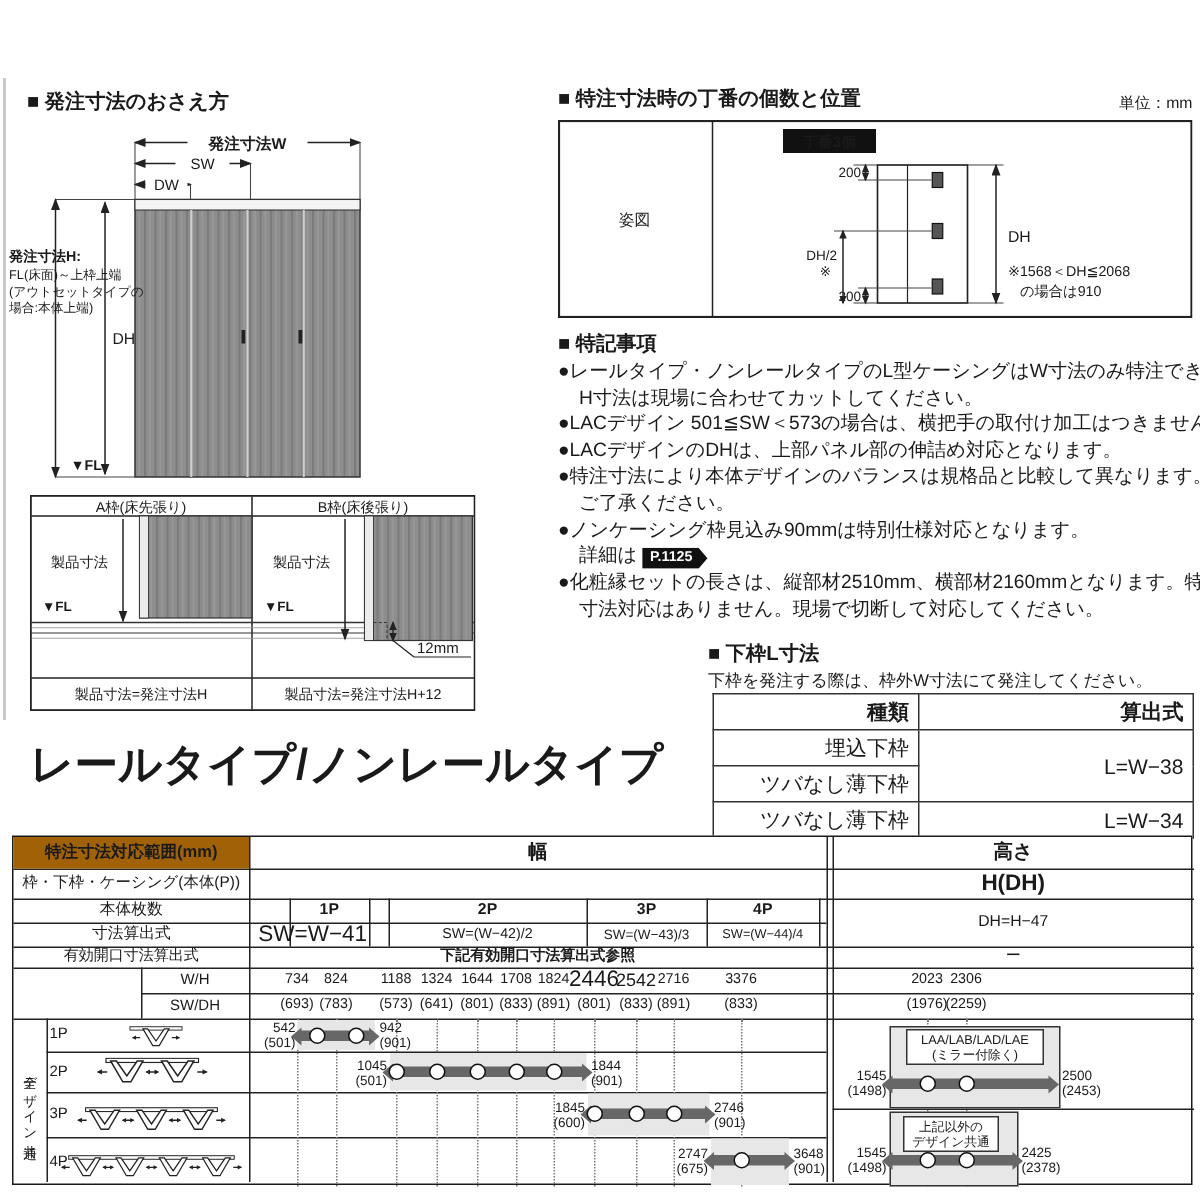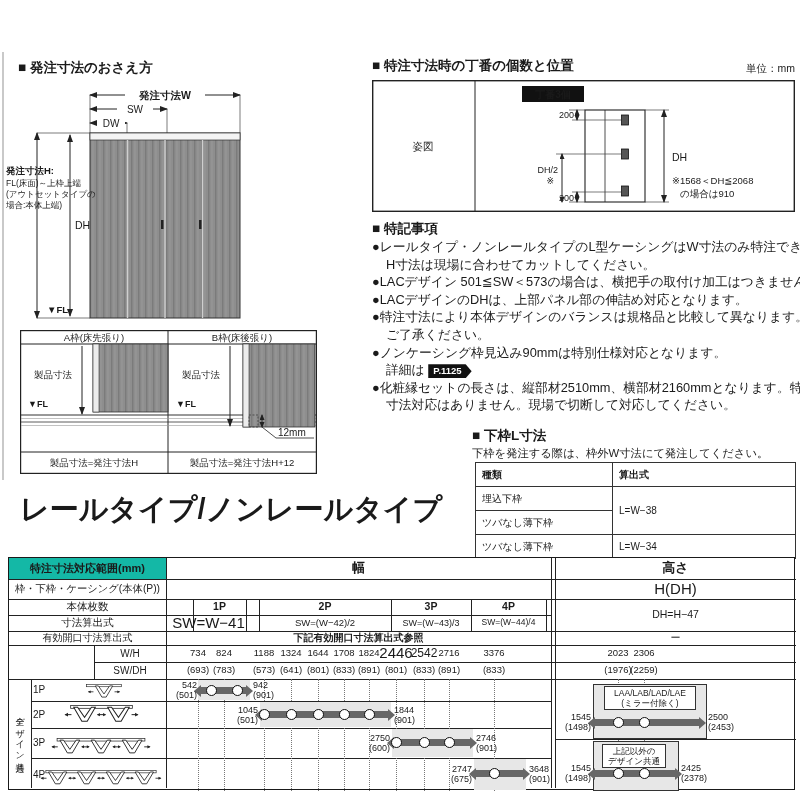--- a/index.html
+++ b/index.html
@@ -17,21 +17,21 @@
   .bar:before,.bar:after{content:"";position:absolute;top:-2.5px;width:0;height:0;border-top:6px solid transparent;border-bottom:6px solid transparent}
   .bar:before{left:-6px;border-right:7px solid #676767}
   .bar:after{right:-6px;border-left:7px solid #676767}
   .crc{position:absolute;width:9px;height:9px;background:#fff;border:1.7px solid #111;border-radius:50%}
   .mm{position:absolute;font-size:9px;line-height:9.5px;white-space:nowrap}
   .lbox{position:absolute;background:#fff;border:1px solid #333;text-align:center;font-size:8.5px;line-height:10px;padding:1px 2px;white-space:nowrap}
   .note-line{font-size:12.8px;line-height:17.6px;white-space:nowrap}
   .cont{padding-left:14px}
   .pbadge{display:inline-block;background:#111;color:#fff;font-size:9.5px;font-weight:bold;line-height:12px;padding:1px 10px 1px 5px;clip-path:polygon(0 0,calc(100% - 6px) 0,100% 50%,calc(100% - 6px) 100%,0 100%)}
   .ltable{border-collapse:collapse}
-  .ltable th,.ltable td{border:1px solid #333;font-size:10px;text-align:left;padding:2px 6px;height:19px}
+  .ltable th,.ltable td{border:1px solid #333;font-size:14px;text-align:right;padding:2px 6px;height:19px}
   .ltable th{font-weight:bold}
   .vert{writing-mode:vertical-rl;letter-spacing:1px}
   .sizetable{position:absolute;left:8px;top:557px;width:787px;height:233px;border:1.5px solid #1a1a1a;box-sizing:border-box;background:#fff}
   .title{position:absolute;font-size:30px;font-weight:bold;letter-spacing:1px;white-space:nowrap}
   .railhead{position:absolute;font-size:29px;font-weight:bold;white-space:nowrap}
   svg text{font-family:"Liberation Sans","DejaVu Sans",sans-serif;fill:#1a1a1a}
 </style>
 </head>
 <body>
 
@@ -262,25 +262,25 @@
     <i class="dl" style="left:309px"></i>
     <i class="dl" style="left:335px"></i>
     <i class="dl" style="left:360px"></i>
     <i class="dl" style="left:387px"></i>
     <i class="dl" style="left:415px"></i>
     <i class="dl" style="left:440px"></i>
     <i class="dl" style="left:485px"></i>
     <i class="dl" style="left:609px"></i>
     <i class="dl" style="left:635px"></i>
 
-    <div class="cell" style="left:0;top:0;width:157px;height:21px;background:#14b8a6;font-size:11px;font-weight:bold">特注寸法対応範囲(mm)</div>
+    <div class="cell" style="left:0;top:0;width:157px;height:21px;background:#a16207;font-size:11px;font-weight:bold">特注寸法対応範囲(mm)</div>
     <div class="cell" style="left:157px;top:0;width:385px;height:21px;font-size:13px;font-weight:bold">幅</div>
     <div class="cell" style="left:546px;top:0;width:241px;height:21px;font-size:13px;font-weight:bold">高さ</div>
     <div class="cell" style="left:0;top:21px;width:157px;height:20px;font-size:10.3px">枠・下枠・ケーシング(本体(P))</div>
-    <div class="cell" style="left:546px;top:21px;width:241px;height:20px;font-size:15px;font-weight:normal">H(DH)</div>
+    <div class="cell" style="left:546px;top:21px;width:241px;height:20px;font-size:15px;font-weight:bold">H(DH)</div>
     <div class="cell" style="left:0;top:41px;width:157px;height:16px;font-size:10.5px">本体枚数</div>
     <div class="cell" style="left:184px;top:41px;width:53px;height:16px;font-size:10.5px;font-weight:600">1P</div>
     <div class="cell" style="left:250px;top:41px;width:132px;height:16px;font-size:10.5px;font-weight:600">2P</div>
     <div class="cell" style="left:382px;top:41px;width:80px;height:16px;font-size:10.5px;font-weight:600">3P</div>
     <div class="cell" style="left:462px;top:41px;width:75px;height:16px;font-size:10.5px;font-weight:600">4P</div>
     <div class="cell" style="left:0;top:57px;width:157px;height:16px;font-size:10.5px">寸法算出式</div>
     <div class="cell" style="left:173px;top:57px;width:53px;height:16px;font-size:15px">SW=W−41</div>
     <div class="cell" style="left:250px;top:57px;width:132px;height:16px;font-size:9.5px">SW=(W−42)/2</div>
     <div class="cell" style="left:382px;top:57px;width:80px;height:16px;font-size:9px">SW=(W−43)/3</div>
     <div class="cell" style="left:462px;top:57px;width:75px;height:16px;font-size:8.5px">SW=(W−44)/4</div>
@@ -402,21 +402,21 @@
       </div>
     <div class="mm" style="left:208px;top:148px;width:41px;text-align:right">
         <div>1045</div>
         <div>(501)</div>
       </div>
     <div class="mm" style="left:385px;top:148px;width:40px">
         <div>1844</div>
         <div>(901)</div>
       </div>
     <div class="mm" style="left:338px;top:176px;width:43px;text-align:right">
-        <div>2750</div>
+        <div>1845</div>
         <div>(600)</div>
       </div>
     <div class="mm" style="left:467px;top:176px;width:40px">
         <div>2746</div>
         <div>(901)</div>
       </div>
     <div class="mm" style="left:420px;top:207px;width:43px;text-align:right">
         <div>2747</div>
         <div>(675)</div>
       </div>

